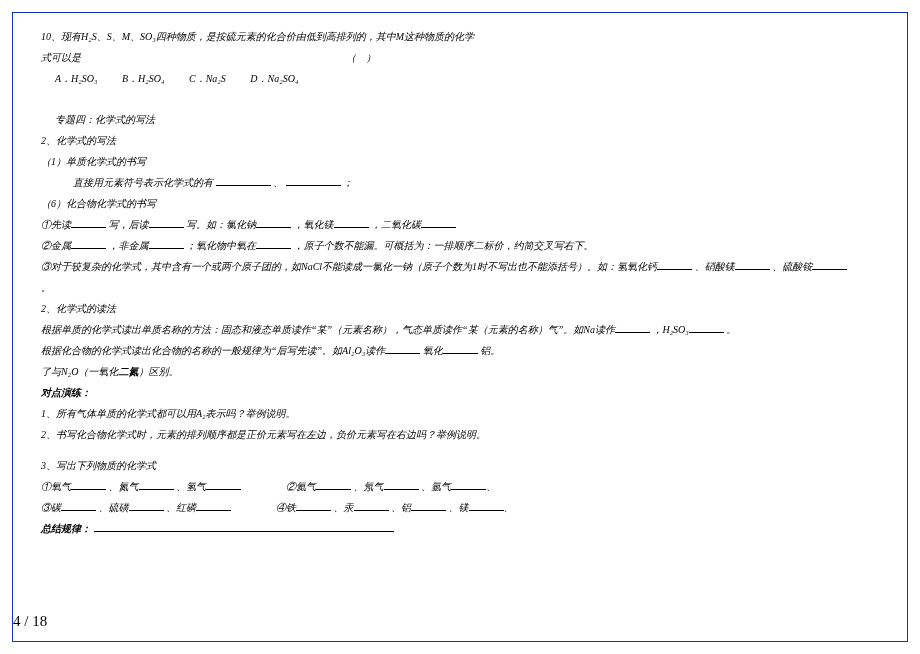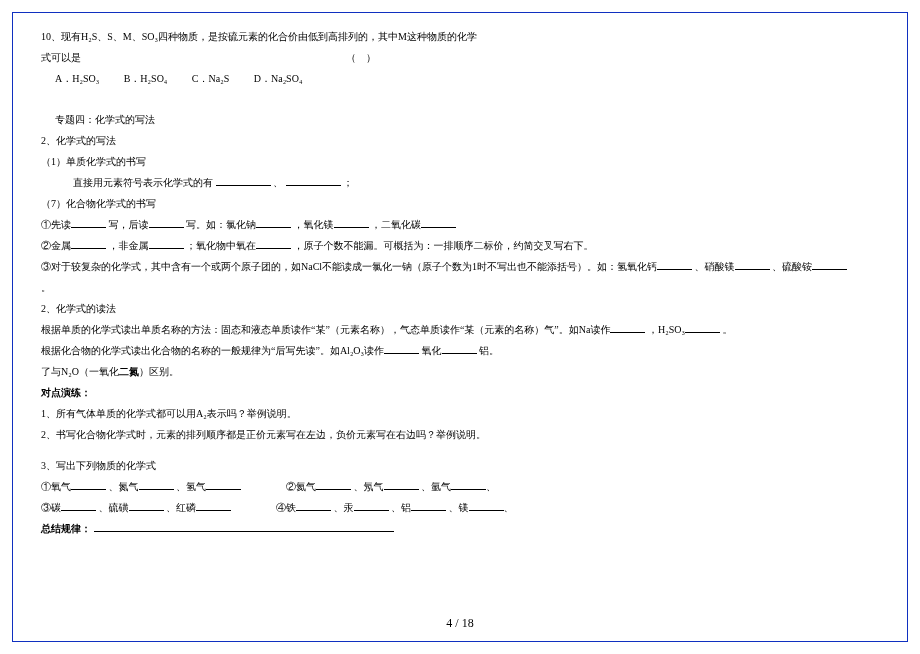--- a/index.html
+++ b/index.html
@@ -14,40 +14,40 @@
     width: 896px;
     height: 630px;
     border: 1.5px solid #1030c0;
     background: #fff;
     padding: 14px 28px 6px 28px;
     font-size: 10px;
     color: #000;
     line-height: 1.9;
     position: relative;
   }
-  .row { margin-bottom: 2px; }
+  .row { margin-bottom: 2px; font-style: italic; }
   .indent1 { padding-left: 14px; }
   .indent2 { padding-left: 32px; }
   .bold { font-weight: bold; }
   .blank {
     display: inline-block;
     border-bottom: 1px solid #000;
     min-width: 55px;
     height: 11px;
     vertical-align: baseline;
   }
   .blank.sm { min-width: 35px; }
   .blank.lg { min-width: 300px; }
   .opts span { display:inline-block; margin-right: 22px; }
   .footer {
     position: absolute;
     bottom: 6px;
     left: 0; right: 0;
-    text-align: center;
-    font-size: 12px;
+    text-align: left;
+    font-size: 15px;
     color: #000;
   }
   .spacer { height: 10px; }
 </style>
 </head>
 <body>
 
 <div class="page">
 
   <div class="row">10、现有H₂S、S、M、SO₃四种物质，是按硫元素的化合价由低到高排列的，其中M这种物质的化学</div>
@@ -71,21 +71,21 @@
 
   <div class="row">2、化学式的写法</div>
   <div class="row">（1）单质化学式的书写</div>
   <div class="row indent2">
     <span>直接用元素符号表示化学式的有</span>
     <span class="blank"></span>
     <span>、</span>
     <span class="blank"></span>
     <span>；</span>
   </div>
-  <div class="row">（7）化合物化学式的书写</div>
+  <div class="row">（6）化合物化学式的书写</div>
 
   <div class="row">
     <span>①先读</span><span class="blank sm"></span>
     <span>写，后读</span><span class="blank sm"></span>
     <span>写。如：氯化钠</span><span class="blank sm"></span>
     <span>，氧化镁</span><span class="blank sm"></span>
     <span>，二氧化碳</span><span class="blank sm"></span>
   </div>
 
   <div class="row">

